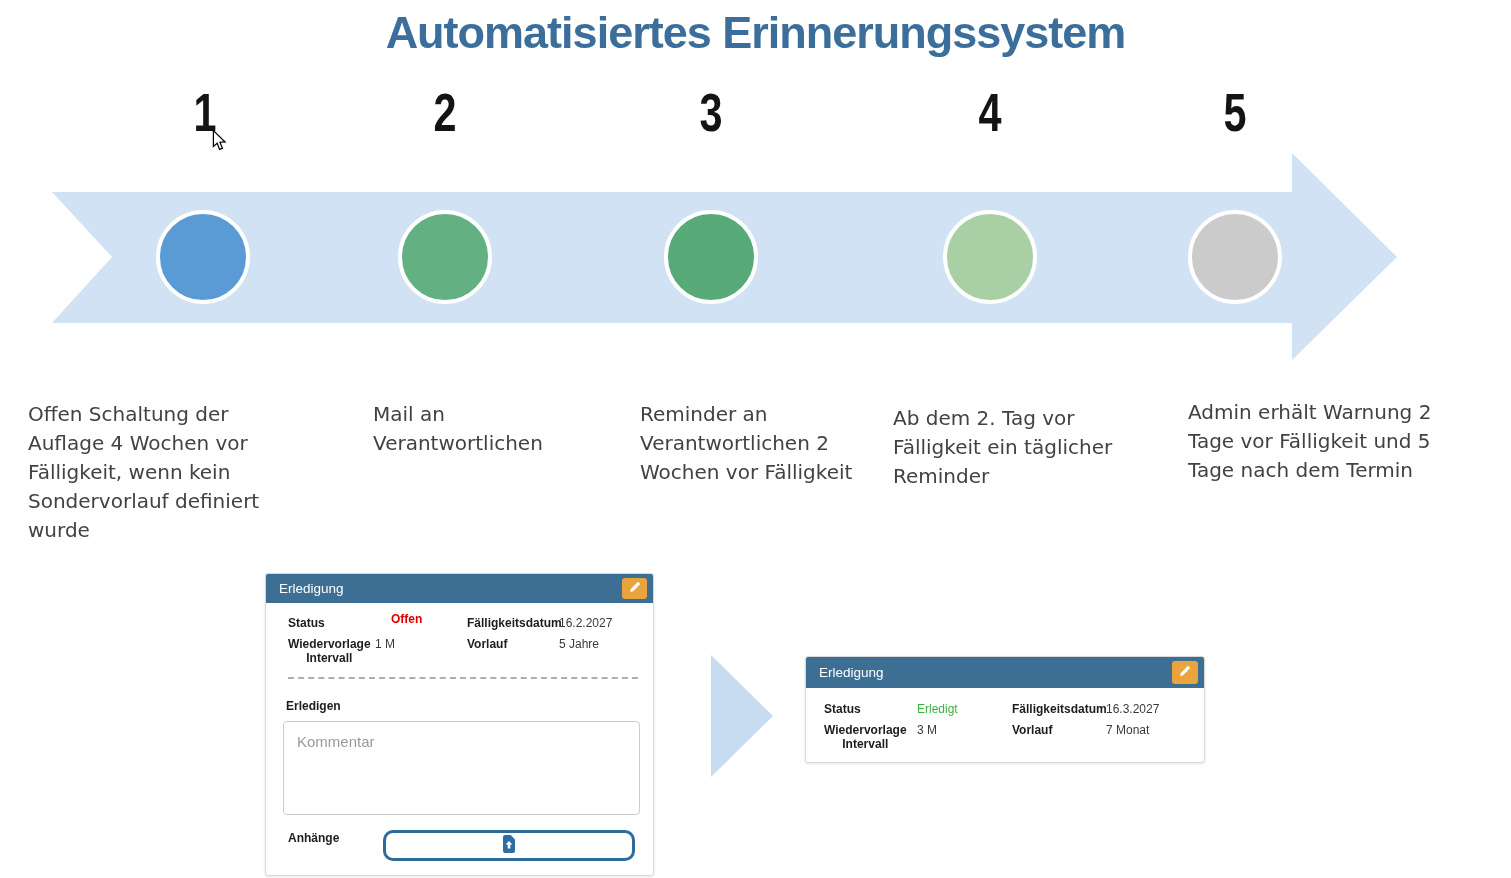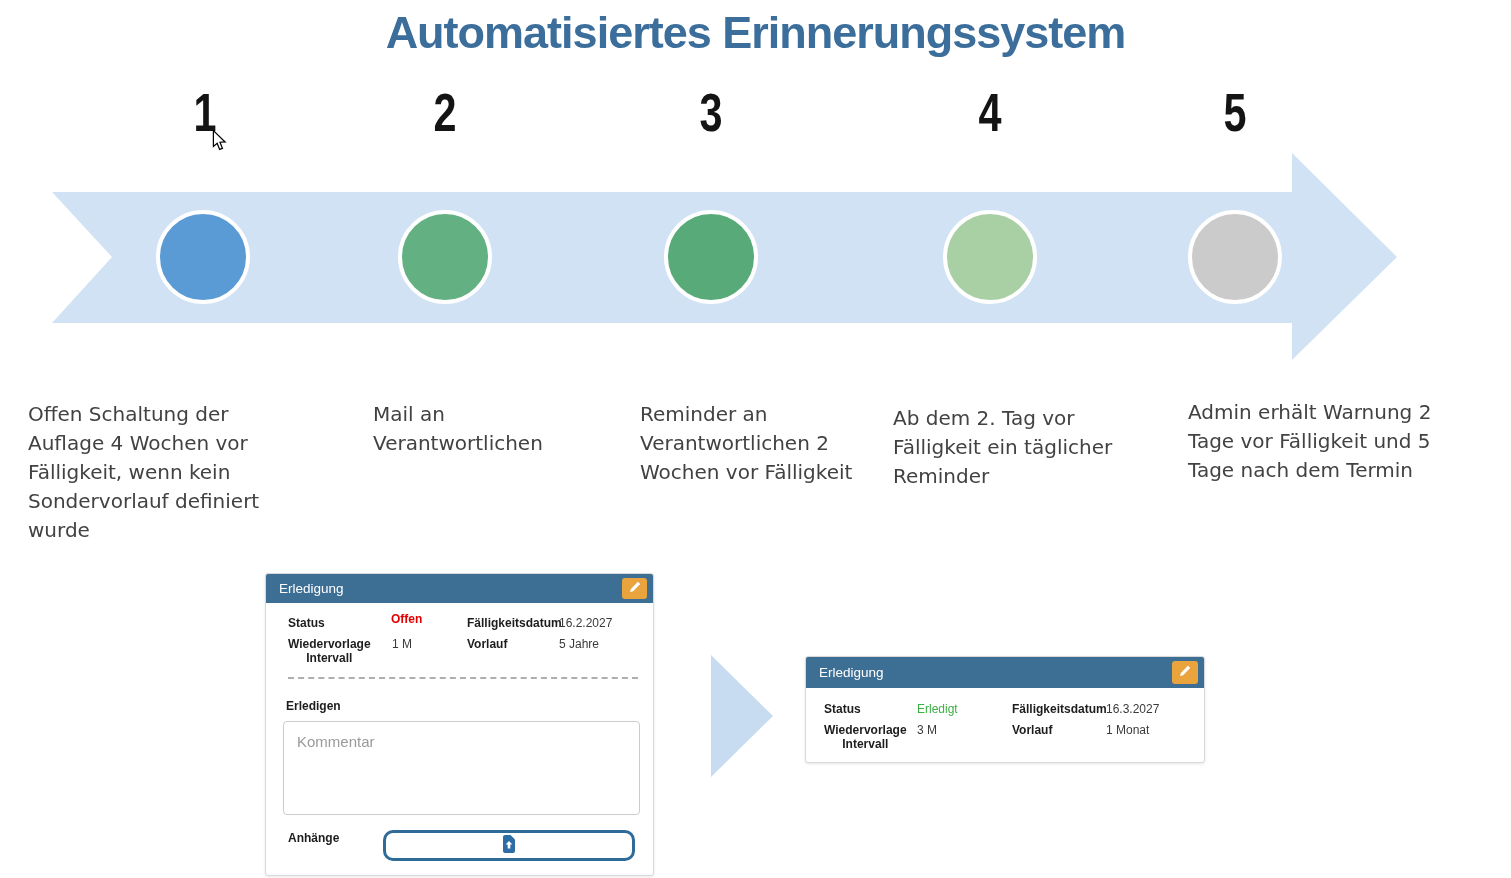--- a/index.html
+++ b/index.html
@@ -115,21 +115,21 @@
 
     <div class="lbl" style="left:22px;  top:42px;">Status</div>
     <div class="val" style="left: 109px; top: 38px; font-weight: bold; color: rgb(224, 0, 0); margin-left: 16px;">Offen</div>
     <div class="lbl" style="left:201px; top:42px;">Fälligkeitsdatum</div>
     <div class="val" style="left:293px; top:42px;">16.2.2027</div>
 
     <div class="lbl" style="left:22px; top:63px;">
       <div>Wiedervorlage</div>
       <div>Intervall</div>
     </div>
-    <div class="val" style="left:126px; top:63px;text-align:right;">1 M</div>
+    <div class="val" style="left:109px; top:63px;text-align:right;">1 M</div>
     <div class="lbl" style="left:201px; top:63px;">Vorlauf</div>
     <div class="val" style="left:293px; top:63px;">5 Jahre</div>
 
     <div class="dashes" style="left:22px; right:15px; top:103px;"></div>
 
     <div class="lbl" style="left:20px; top:125px;">Erledigen</div>
 
     <textarea class="kommentar" style="left: 17px; top: 147px; width: 357px; height: 94px;" placeholder="Kommentar"></textarea>
 
     <div class="lbl" style="left:22px; top:257px;">Anhänge</div>
@@ -162,16 +162,16 @@
     <div class="val" style="left: 111px; top: 45px; color: rgb(60, 176, 67);">Erledigt</div>
     <div class="lbl" style="left:206px; top:45px;">Fälligkeitsdatum</div>
     <div class="val" style="left:300px; top:45px;">16.3.2027</div>
 
     <div class="lbl" style="left:18px; top:66px;">
       <div>Wiedervorlage</div>
       <div>Intervall</div>
     </div>
     <div class="val" style="left:111px; top:66px;">3 M</div>
     <div class="lbl" style="left:206px; top:66px;">Vorlauf</div>
-    <div class="val" style="left:300px; top:66px;">1 Monat</div>
+    <div class="val" style="left:300px; top:66px;">7 Monat</div>
   </div>
 
 </div>
 
 </body></html>

